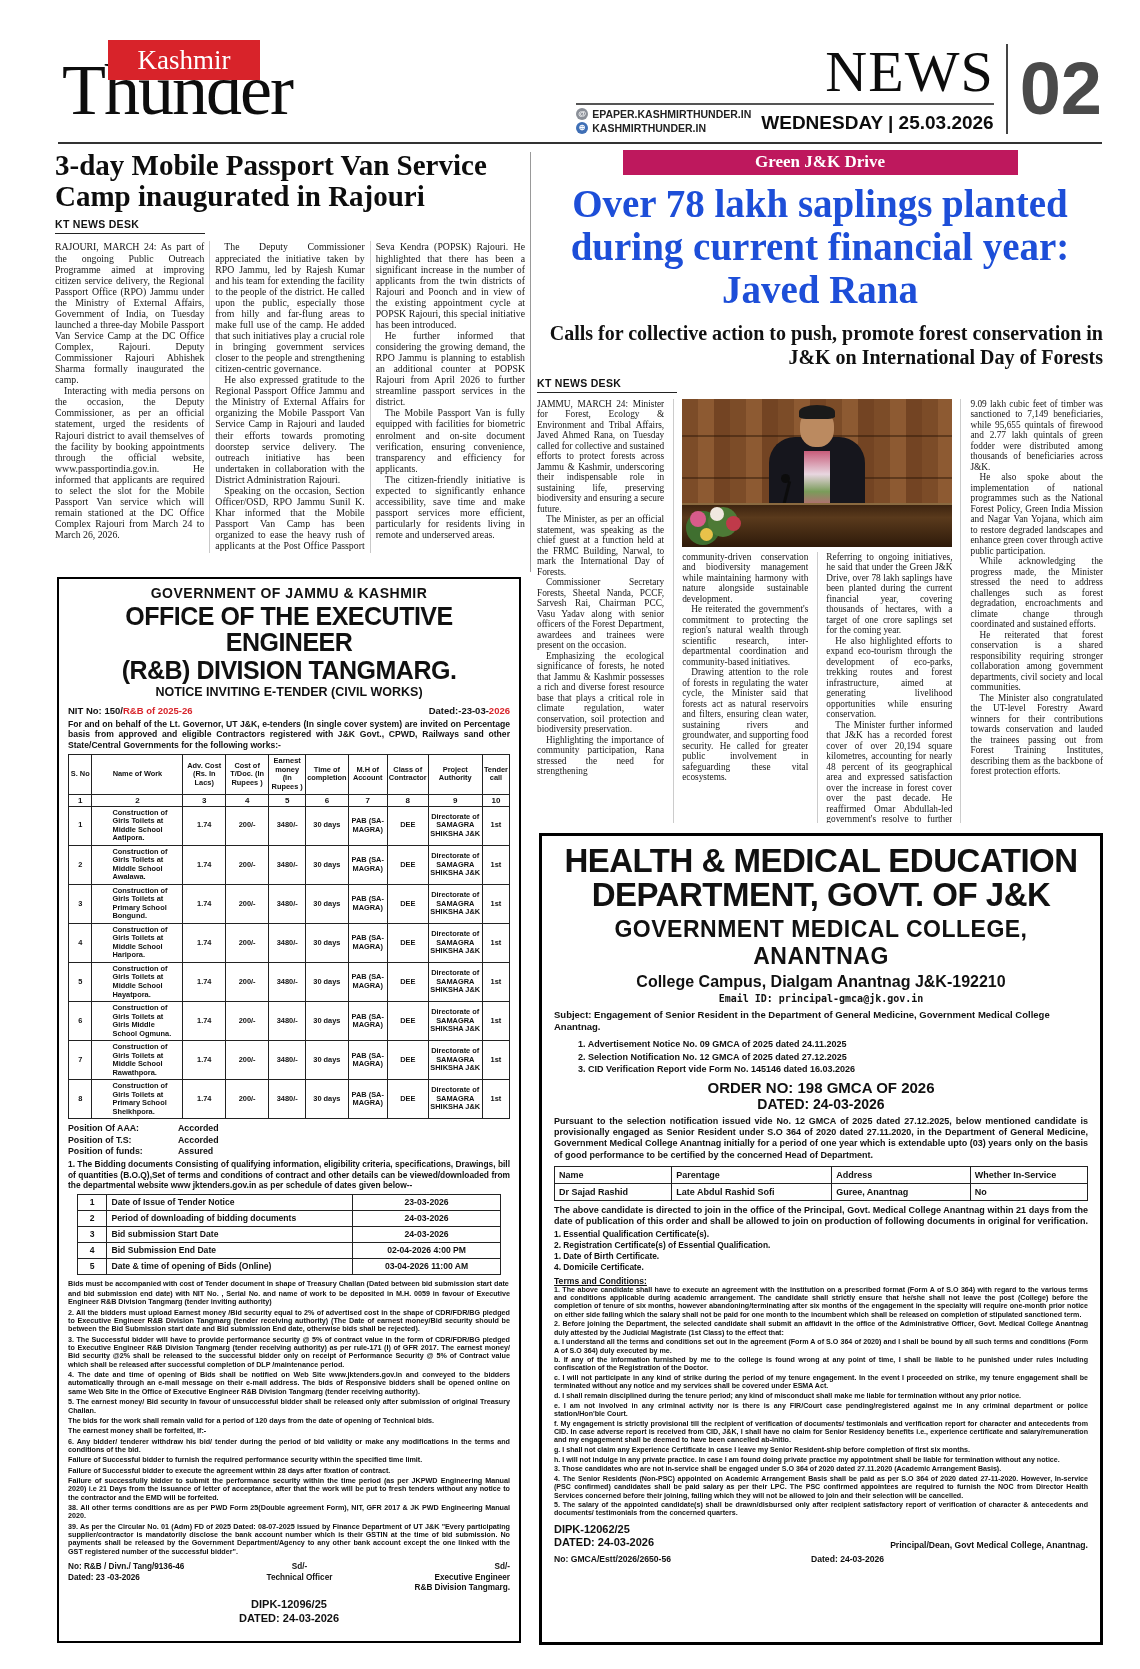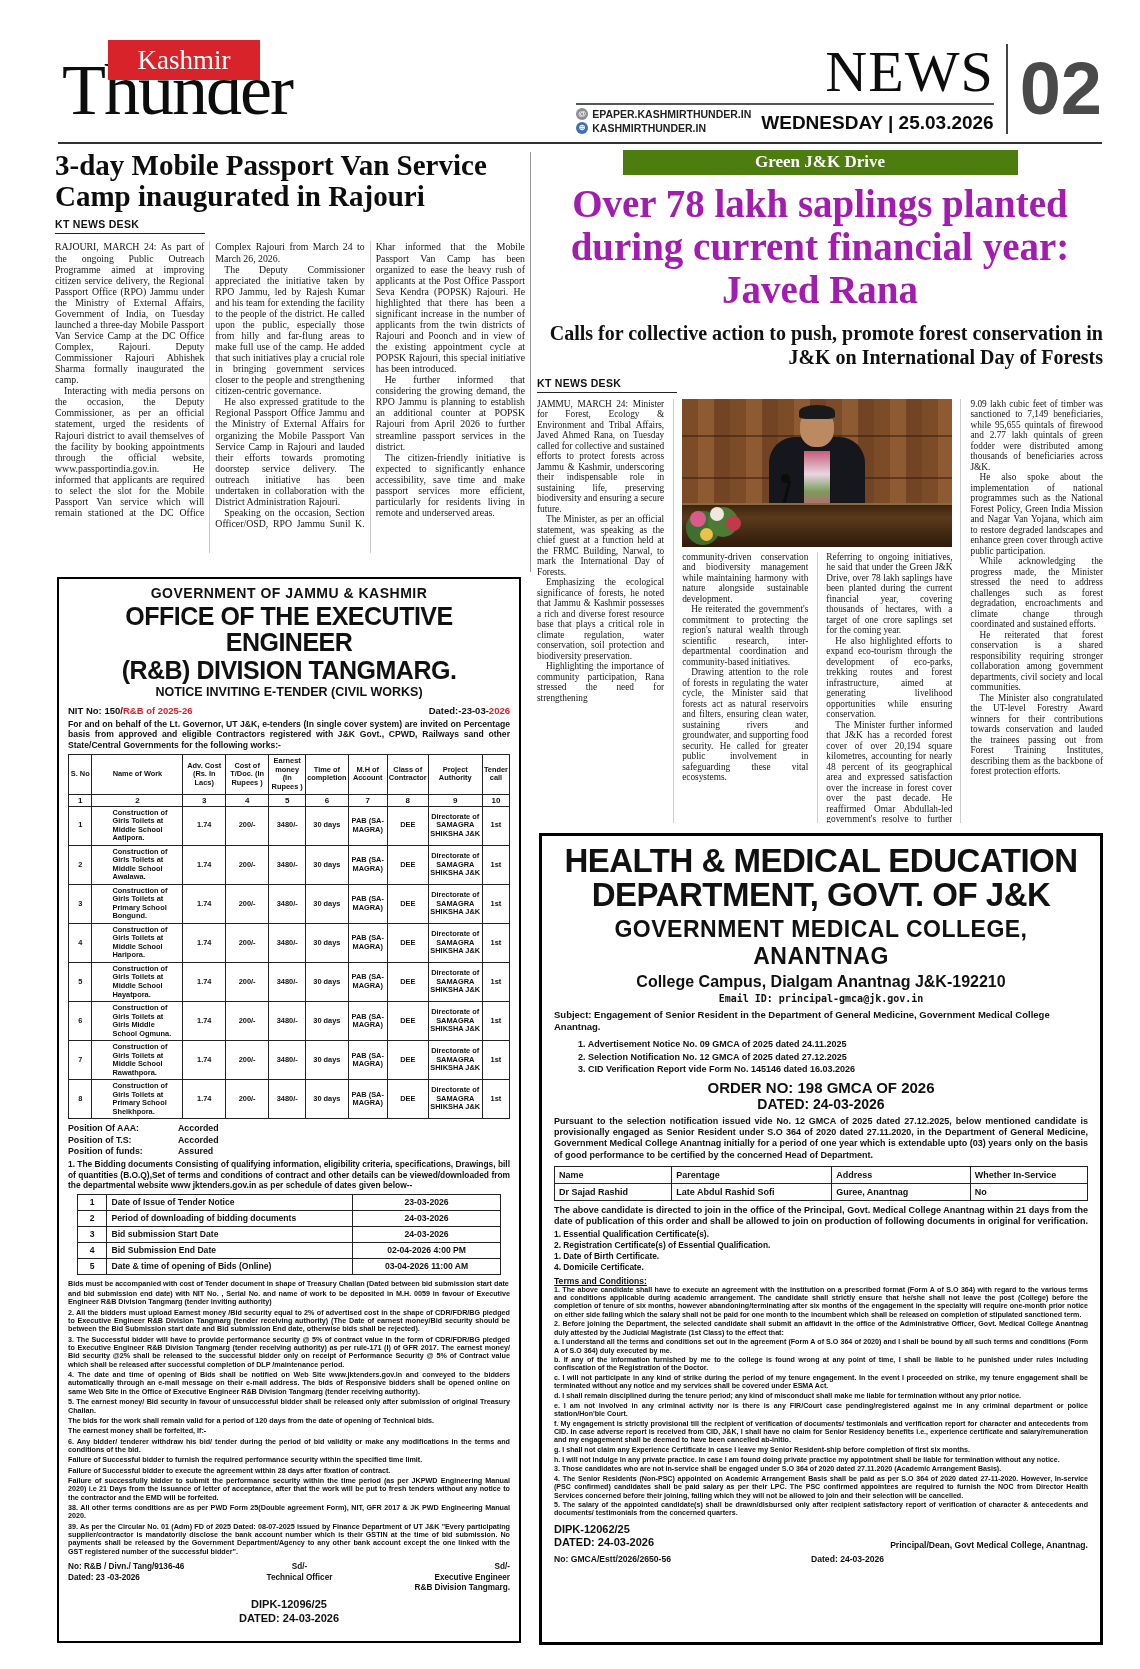--- a/index.html
+++ b/index.html
@@ -27,23 +27,23 @@
   .left-article{position:absolute;left:55px;top:150px;width:470px;}
   .l-headline{font-family:"Liberation Serif",serif;font-weight:bold;font-size:29px;line-height:1.06;color:#0d0d0d;}
   .byline{font-size:10.5px;font-weight:bold;letter-spacing:.3px;color:#111;border-bottom:1.5px solid #222;
           padding:7px 0 3px 0;margin-bottom:7px;width:150px;}
   .l-body{height:312px;overflow:hidden;column-count:3;column-gap:11px;column-rule:1px solid #c9c9c9;
           font-family:"Liberation Serif",serif;font-size:9.8px;line-height:1.13;text-align:justify;color:#141414;}
   .l-body p,.rcol p{margin:0;}
   .l-body p + p,.rcol p + p{text-indent:9px;}
   
   .right-article{position:absolute;left:537px;top:150px;width:566px;}
-  .kicker{width:395px;margin:0 auto;background:#4d7c0f;color:#fff;text-align:center;
+  .kicker{width:395px;margin:0 auto;background:#be185d;color:#fff;text-align:center;
           font-family:"Liberation Serif",serif;font-weight:bold;font-size:17px;padding:2px 0 3px;}
-  .r-headline{font-family:"Liberation Serif",serif;font-weight:bold;font-size:39px;line-height:1.1;text-align:center;margin-top:8px;color:#a21caf;}
+  .r-headline{font-family:"Liberation Serif",serif;font-weight:bold;font-size:39px;line-height:1.1;text-align:center;margin-top:8px;color:#1d4ed8;}
   .r-subhead{font-family:"Liberation Serif",serif;font-weight:bold;font-size:20px;line-height:1.2;text-align:right;margin-top:9px;color:#111;}
   .r-byline{font-size:10.5px;font-weight:bold;border-bottom:1.5px solid #222;padding:8px 0 3px;margin-bottom:6px;width:140px;}
   .rbody{display:flex;gap:9px;height:424px;overflow:hidden;}
   .rcol{font-family:"Liberation Serif",serif;font-size:9.3px;line-height:1.13;text-align:justify;color:#141414;overflow:hidden;}
   .rcol.c1{width:24%;}
   .rmid{width:51%;display:flex;flex-direction:column;gap:5px;border-left:1px solid #ccc;border-right:1px solid #ccc;padding:0 8px;}
   .rmid-cols{display:flex;gap:9px;flex:1;overflow:hidden;}
   .rmid-cols .rcol{width:50%;}
   .rmid-cols .rcol + .rcol{border-left:1px solid #ccc;padding-left:8px;}
   .rcol.c4{width:25%;}
@@ -149,33 +149,35 @@
   <div class="left-article">
     <div class="l-headline">3-day Mobile Passport Van Service Camp inaugurated in Rajouri</div>
     <div class="byline">KT NEWS DESK</div>
     <div class="l-body">
         <p>RAJOURI, MARCH 24: As part of the ongoing Public Outreach Programme aimed at improving citizen service delivery, the Regional Passport Office (RPO) Jammu under the Ministry of External Affairs, Government of India, on Tuesday launched a three-day Mobile Passport Van Service Camp at the DC Office Complex, Rajouri. Deputy Commissioner Rajouri Abhishek Sharma formally inaugurated the camp.</p>
         <p>Interacting with media persons on the occasion, the Deputy Commissioner, as per an official statement, urged the residents of Rajouri district to avail themselves of the facility by booking appointments through the official website, www.passportindia.gov.in. He informed that applicants are required to select the slot for the Mobile Passport Van service which will remain stationed at the DC Office Complex Rajouri from March 24 to March 26, 2026.</p>
         <p>The Deputy Commissioner appreciated the initiative taken by RPO Jammu, led by Rajesh Kumar and his team for extending the facility to the people of the district. He called upon the public, especially those from hilly and far-flung areas to make full use of the camp. He added that such initiatives play a crucial role in bringing government services closer to the people and strengthening citizen-centric governance.</p>
         <p>He also expressed gratitude to the Regional Passport Office Jammu and the Ministry of External Affairs for organizing the Mobile Passport Van Service Camp in Rajouri and lauded their efforts towards promoting doorstep service delivery. The outreach initiative has been undertaken in collaboration with the District Administration Rajouri.</p>
         <p>Speaking on the occasion, Section Officer/OSD, RPO Jammu Sunil K. Khar informed that the Mobile Passport Van Camp has been organized to ease the heavy rush of applicants at the Post Office Passport Seva Kendra (POPSK) Rajouri. He highlighted that there has been a significant increase in the number of applicants from the twin districts of Rajouri and Poonch and in view of the existing appointment cycle at POPSK Rajouri, this special initiative has been introduced.</p>
         <p>He further informed that considering the growing demand, the RPO Jammu is planning to establish an additional counter at POPSK Rajouri from April 2026 to further streamline passport services in the district.</p>
+        <p>The Mobile Passport Van is fully equipped with facilities for biometric enrolment and on-site document verification, ensuring convenience, transparency and efficiency for applicants.</p>
         <p>The citizen-friendly initiative is expected to significantly enhance accessibility, save time and make passport services more efficient, particularly for residents living in remote and underserved areas.</p>
       </div>
   </div>
 
   <div class="right-article">
     <div class="kicker">Green J&amp;K Drive</div>
     <div class="r-headline">Over 78 lakh saplings planted during current financial year: Javed Rana</div>
     <div class="r-subhead">Calls for collective action to push, promote forest conservation in J&amp;K on International Day of Forests</div>
     <div class="r-byline byline">KT NEWS DESK</div>
     <div class="rbody">
       <div class="rcol c1">
           <p>JAMMU, MARCH 24: Minister for Forest, Ecology &amp; Environment and Tribal Affairs, Javed Ahmed Rana, on Tuesday called for collective and sustained efforts to protect forests across Jammu &amp; Kashmir, underscoring their indispensable role in sustaining life, preserving biodiversity and ensuring a secure future.</p>
           <p>The Minister, as per an official statement, was speaking as the chief guest at a function held at the FRMC Building, Narwal, to mark the International Day of Forests.</p>
+          <p>Commissioner Secretary Forests, Sheetal Nanda, PCCF, Sarvesh Rai, Chairman PCC, Vasu Yadav along with senior officers of the Forest Department, awardees and trainees were present on the occasion.</p>
           <p>Emphasizing the ecological significance of forests, he noted that Jammu &amp; Kashmir possesses a rich and diverse forest resource base that plays a critical role in climate regulation, water conservation, soil protection and biodiversity preservation.</p>
           <p>Highlighting the importance of community participation, Rana stressed the need for strengthening</p>
         </div>
       <div class="rmid">
         <div class="photo">
           <div class="panel-line" style="top:36px"></div>
           <div class="panel-line" style="top:78px"></div>
           <div class="torso"></div>
           <div class="scarf"></div>
           <div class="head"></div>

